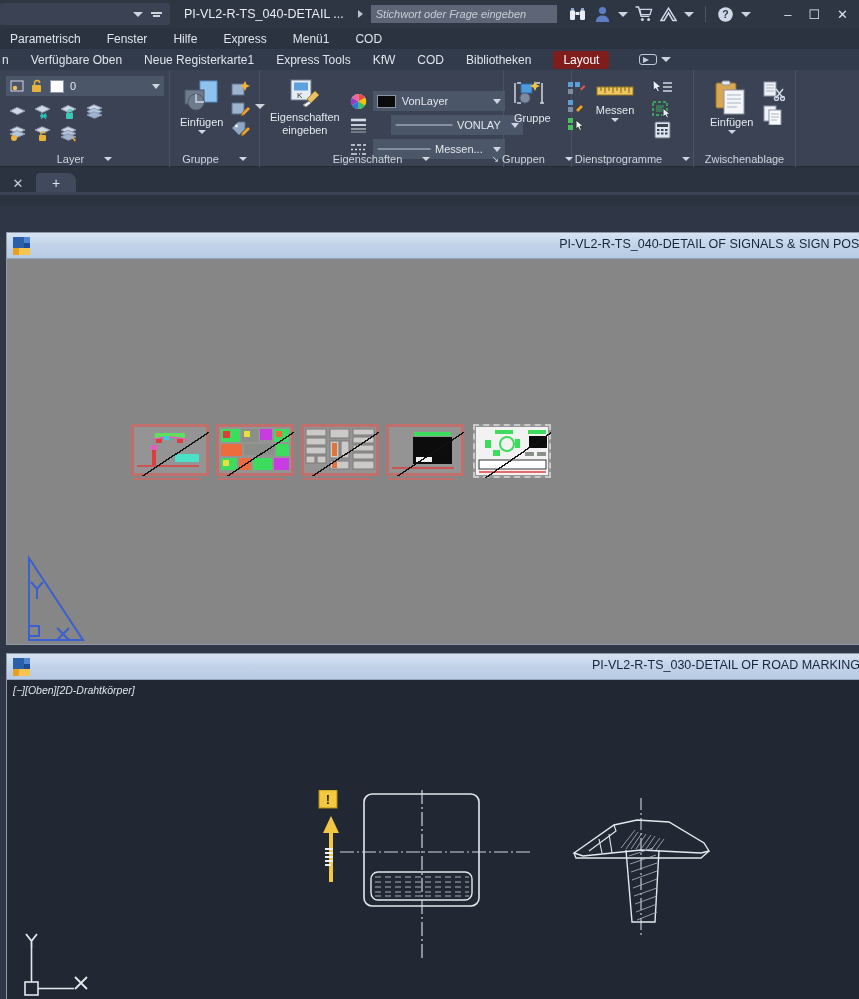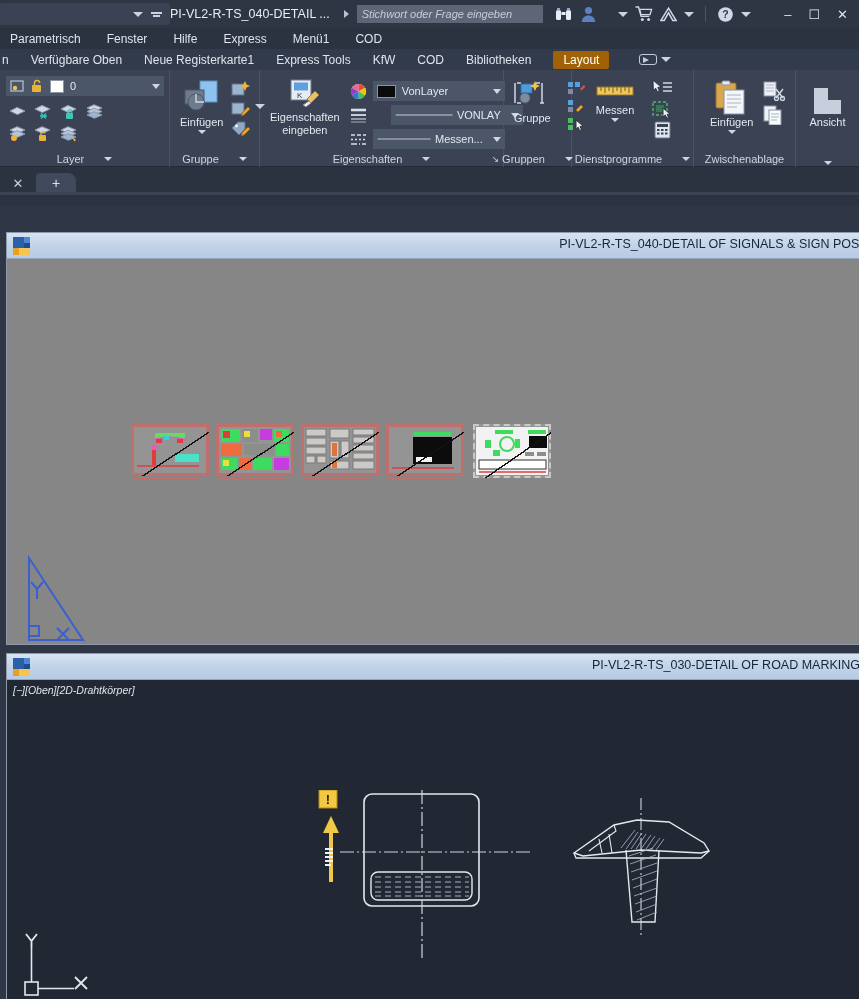--- a/index.html
+++ b/index.html
@@ -33,21 +33,21 @@
     border-top: 5px solid #cdd4e0;
   }
   .qat-flyout {
     display: flex; flex-direction: column; align-items: center; gap: 1px;
   }
   .qat-flyout i {
     display:block; width: 11px; height: 2px; background: #cdd4e0;
   }
   .qat-flyout .t2 { width: 7px; }
   .doc-title {
-    color: #e8ecf3; font-size: 12.5px; 
+    color: #e8ecf3; font-size: 12.5px; margin-left: 14px;
     white-space: nowrap;
   }
   .arrow-right {
     width: 0; height: 0; margin-left: 14px;
     border-top: 4px solid transparent;
     border-bottom: 4px solid transparent;
     border-left: 5px solid #b8c2d2;
   }
   .search-box {
     width: 186px; height: 18px; margin-left: 8px;
@@ -78,21 +78,21 @@
   .menurow2 {
     height: 21px; background: #323b4b;
     display: flex; align-items: center; gap: 22px;
     padding-left: 0px;
     color: #dfe4ec; font-size: 12px;
     position: relative;
   }
   .menurow2 .mi:first-child { margin-left: 0px; }
   .mi { cursor: default; white-space: nowrap; }
   .tab-active {
-    background: #a16207; color: #fff;
+    background: #7f1d1d; color: #fff;
     padding: 2px 10px; border-radius: 2px;
   }
   .panelarrow {
     display: inline-flex; align-items: center; gap: 4px;
   }
   .camera-chip {
     width: 18px; height: 11px; border: 1.5px solid #c3cbd9; border-radius: 3px;
     position: relative;
   }
   .camera-chip::after {
@@ -424,21 +424,21 @@
         <svg width="40" height="32" viewBox="0 0 40 32">
           <rect x="6" y="1" width="20" height="20" fill="#e6ecf4" stroke="#6d7b8f"></rect>
           <rect x="9" y="3.5" width="14" height="8" fill="#5da0de"></rect>
           <text x="12" y="19" font-size="8" font-family="Liberation Sans, sans-serif" fill="#333">K</text>
           <path d="M22 20l8-8 4 4-8 8z" fill="#e8c06a" stroke="#9d7c24"></path>
           <path d="M18 26l6-4 2 2-5 4z" fill="#f2f2f2" stroke="#888"></path>
         </svg>
         <span>Eigenschaften</span>
         <span>eingeben</span>
       </div>
-      <div style="display:flex;flex-direction:column;gap:4px;margin-top:4px">
+      <div style="display:flex;flex-direction:column;gap:4px;margin-top:14px">
         <div style="display:flex;align-items:center;gap:6px">
           <svg width="17" height="17" viewBox="0 0 17 17">
             <circle cx="8.5" cy="8.5" r="7.6" fill="#ddd"></circle>
             <path d="M8.5 8.5 L8.5 0.9 A7.6 7.6 0 0 1 15.1 4.7 Z" fill="#e84b3c"></path>
             <path d="M8.5 8.5 L15.1 4.7 A7.6 7.6 0 0 1 15.1 12.3 Z" fill="#f2c400"></path>
             <path d="M8.5 8.5 L15.1 12.3 A7.6 7.6 0 0 1 8.5 16.1 Z" fill="#44c05a"></path>
             <path d="M8.5 8.5 L8.5 16.1 A7.6 7.6 0 0 1 1.9 12.3 Z" fill="#2f7ad0"></path>
             <path d="M8.5 8.5 L1.9 12.3 A7.6 7.6 0 0 1 1.9 4.7 Z" fill="#8f3fc0"></path>
             <path d="M8.5 8.5 L1.9 4.7 A7.6 7.6 0 0 1 8.5 0.9 Z" fill="#e8679b"></path>
           </svg>
@@ -602,31 +602,20 @@
               <path d="M8 9h8M8 12h8M8 15h6"></path>
             </g>
           </svg>
       </div>
     </div>
     <div class="rpanel-title">
       <span>Zwischenablage</span>
     </div>
   </div>
 
-  <div class="rpanel" style="width:63px;border-right:none">
-    <div class="bigbtn" style="margin-top:10px">
-      <svg width="40" height="30" viewBox="0 0 40 30">
-        <path d="M6 2h14v12h13v14H6z" fill="#c7cfdc"></path>
-      </svg>
-      <span>Ansicht</span>
-    </div>
-    <div class="rpanel-title">
-      <span class="ptri"></span>
-    </div>
-  </div>
 </div>
 
 <div class="tabstrip">
   <span class="tab-close">✕</span>
   <span class="tab-plus">+</span>
   <span class="tabstrip-underline"></span>
 </div>
 
 <div class="workspace">
 

